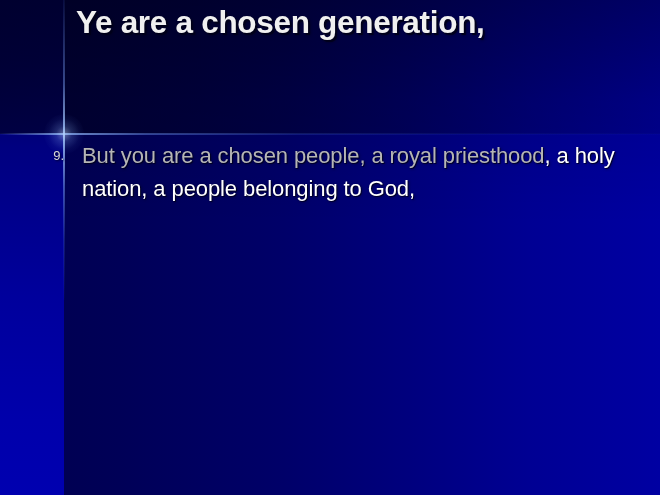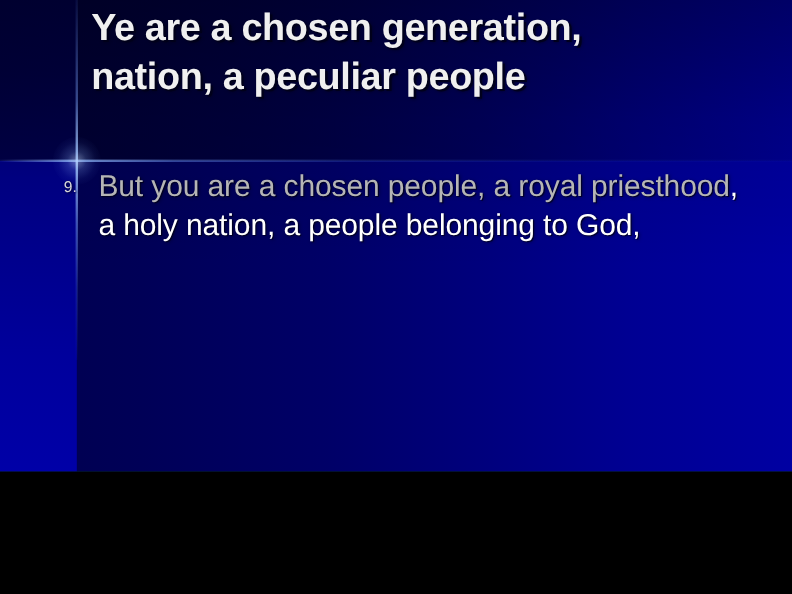--- a/index.html
+++ b/index.html
@@ -7,21 +7,21 @@
     padding: 0;
     background: #000;
   }
   body {
     font-family: "Liberation Sans", sans-serif;
   }
 
   #slide {
     position: relative;
     width: 660px;
-    height: 393px;
+    height: 495px;
     overflow: hidden;
     background: #0c4a6e;
   }
 
   
   .bg-main {
     position: absolute;
     left: 0; top: 0;
     width: 660px; height: 495px;
     background:
@@ -136,21 +136,21 @@
     text-align: right;
     padding-right: 4px;
     color: #d8d8d8;
     font-size: 13px;
     line-height: 33px;
     text-shadow: 1px 1px 2px rgba(0,0,20,0.8);
   }
   .verse-text {
     flex: 1 1 auto;
     padding-left: 14px;
-    font-size: 25px;
+    font-size: 22px;
     line-height: 33px;
     letter-spacing: -0.1px;
     text-shadow:
        1px 1px 0px rgba(0,0,25,0.75),
        1px 1px 3px rgba(0,0,20,0.6);
   }
   .seg-dim   { color: #b5b5b5; }
   .seg-bright{ color: #ffffff; }
 </style>
 </head>
@@ -161,21 +161,20 @@
   <div class="bg-main"></div>
   <div class="bg-strip"></div>
   <div class="bg-titleband"></div>
 
   <div class="cross-h"></div>
   <div class="cross-v"></div>
   <div class="cross-glow"></div>
 
   <div class="title">
     <div>Ye are a chosen generation,</div>
-    <div>nation, a peculiar people</div>
   </div>
 
   <div class="body-block">
     <div class="body-row">
       <div class="verse-num">9.</div>
       <div class="verse-text">
         <span class="seg-dim">But you are a chosen people, a royal priesthood</span><span class="seg-bright">, a holy nation, a people belonging to God,</span>
       </div>
     </div>
   </div>

